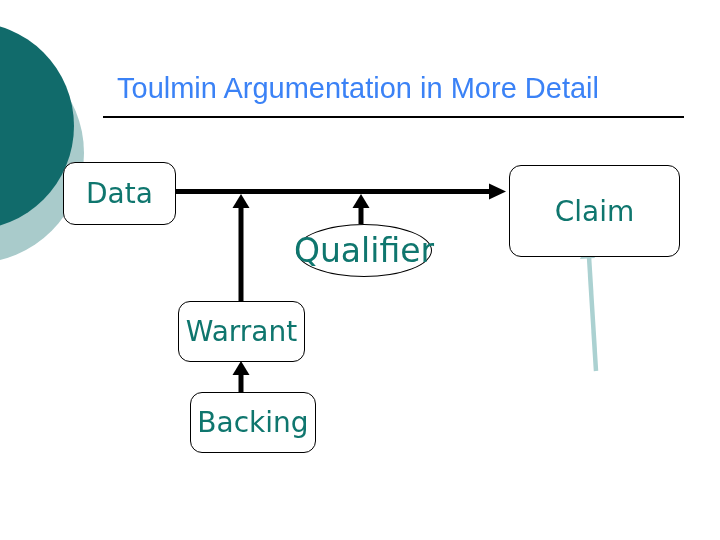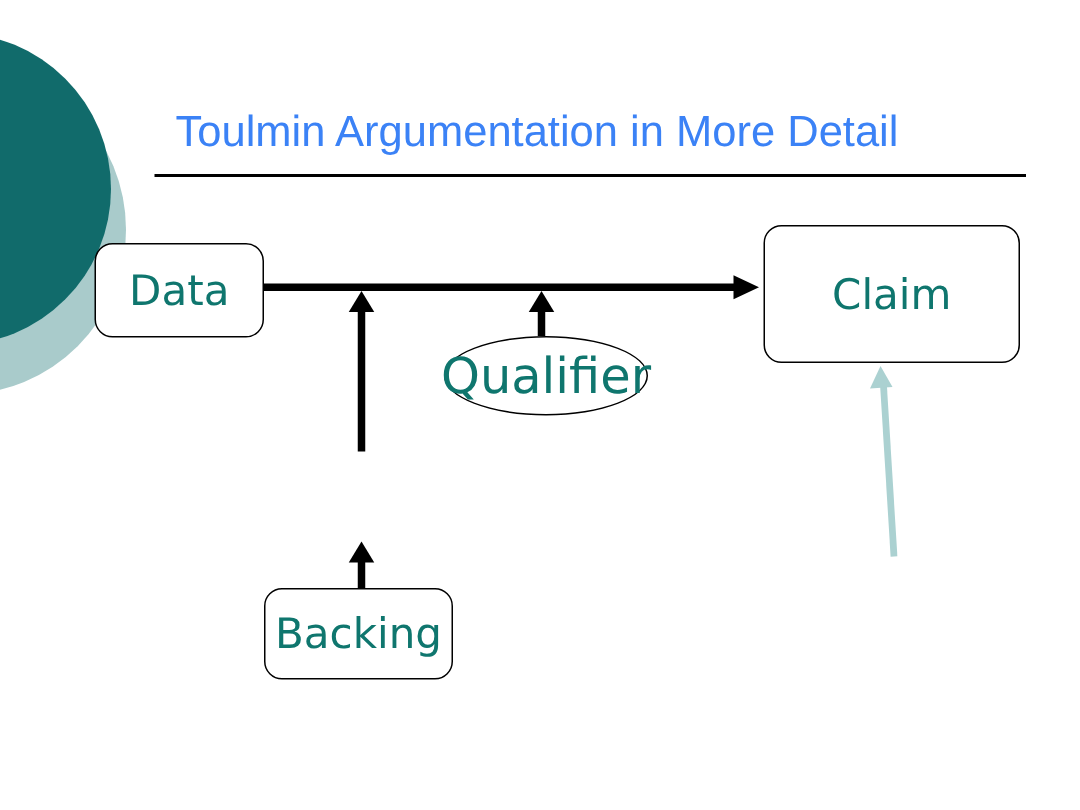--- a/index.html
+++ b/index.html
@@ -33,23 +33,23 @@
   svg.arrows{position:absolute;left:0;top:0;z-index:2;}
 
   
   .node{
     position:absolute;z-index:3;
     background:#FFFFFF;border:1.5px solid #000000;border-radius:12px;
     display:flex;align-items:center;justify-content:center;
     font-size:28px;color:#0f766e;white-space:nowrap;
   }
   .node-data    {left:63px; top:162px;width:111px;height:61px;}
-  .node-claim   {left:509px;top:150px;width:169px;height:90px;}
+  .node-claim   {left:509px;top:165px;width:169px;height:90px;}
   .node-warrant {left:178px;top:301px;width:125px;height:59px;}
-  .node-backing {left:176px;top:392px;width:124px;height:59px;}
+  .node-backing {left:190px;top:392px;width:124px;height:59px;}
   .node-rebuttal{left:498px;top:389px;width:175px;height:62px;}
   .node-qualifier{
     left:296px;top:224px;width:134px;height:51px;
     border:1px solid #000000;border-radius:50%;
     font-size:33px;
   }
 </style>
 </head>
 <body>
 
@@ -94,19 +94,22 @@
   </div>
 
   <div class="node node-claim">
     <span>Claim</span>
   </div>
 
   <div class="node node-qualifier">
     <span>Qualifier</span>
   </div>
 
+  <div class="node node-warrant">
+    <span>Warrant</span>
+  </div>
 
   <div class="node node-backing">
     <span>Backing</span>
   </div>
 
 
 </div>
 
 </body></html>

